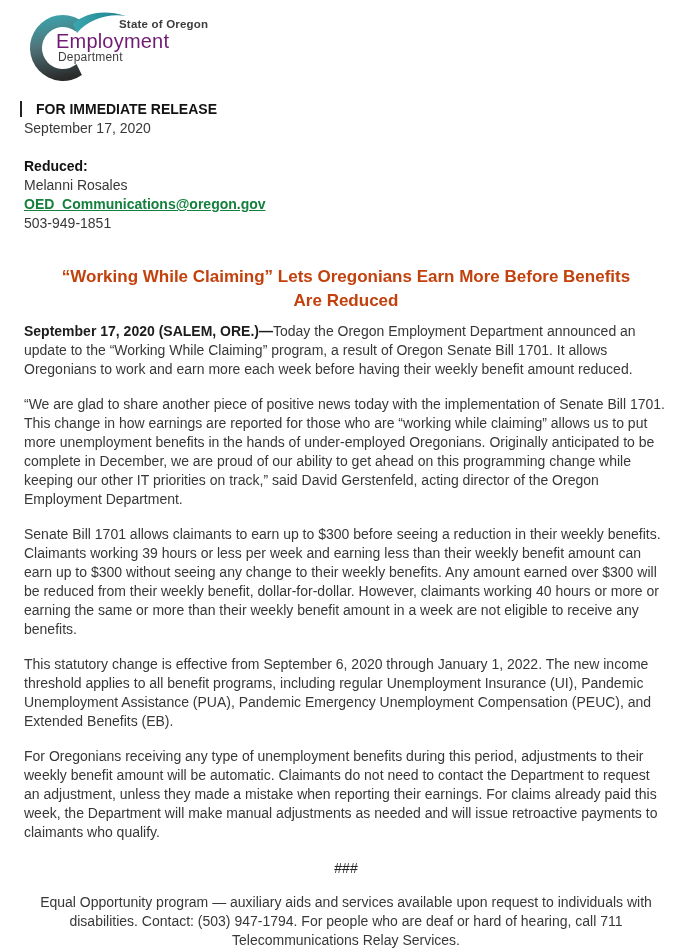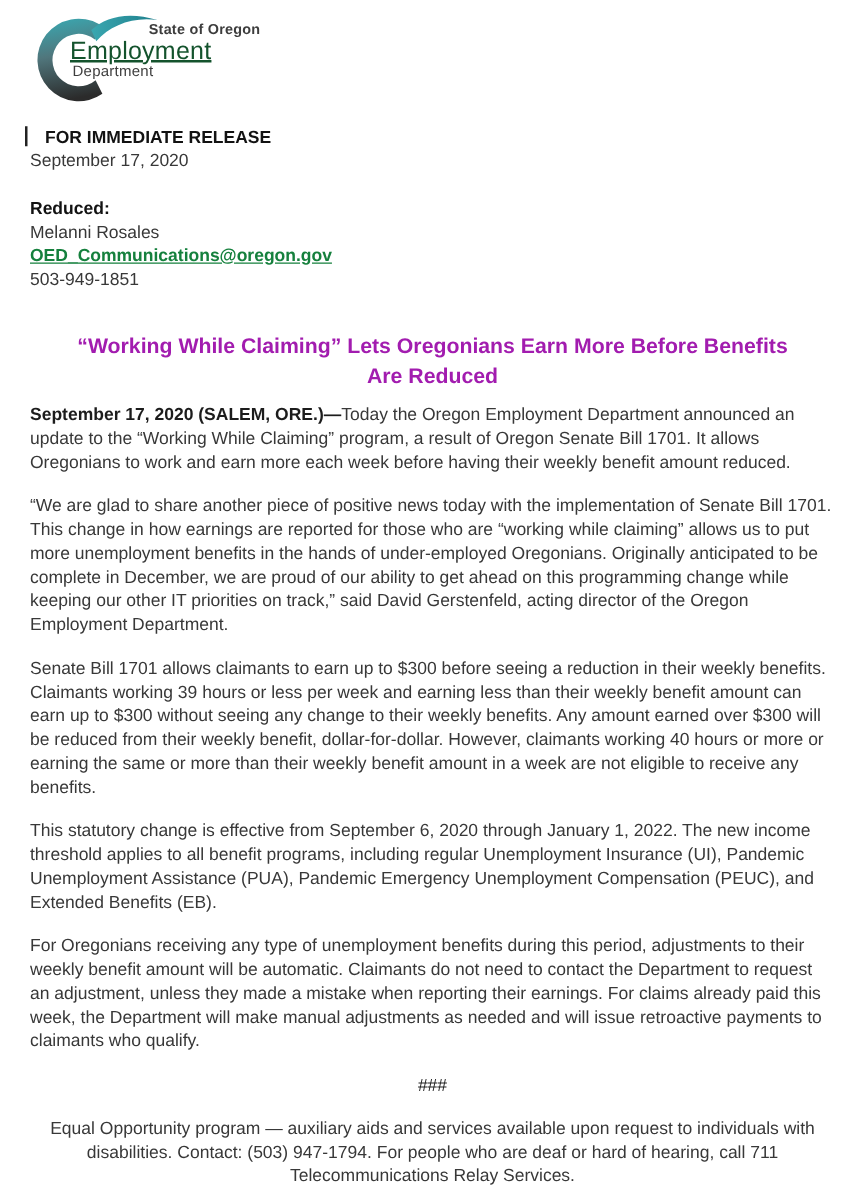--- a/index.html
+++ b/index.html
@@ -38,24 +38,23 @@
     font-weight: 600;
     color: #3d3d3d;
     letter-spacing: 0.2px;
     white-space: nowrap;
   }
   .logo-line1 {
     position: absolute;
     left: 31px;
     top: 22px;
     font-size: 20px;
-    color: #14532d;
+    color: #701a75;
     letter-spacing: 0.2px;
     white-space: nowrap;
-    text-decoration: underline;
   }
   .logo-line2 {
     position: absolute;
     left: 33px;
     top: 42px;
     font-size: 12px;
     color: #3e3e3e;
     letter-spacing: 0.2px;
     white-space: nowrap;
   }
@@ -95,21 +94,21 @@
     font-weight: bold;
   }
   
   .doc-title {
     margin: 32px auto 0 auto;
     max-width: 600px;
     text-align: center;
     font-size: 17px;
     line-height: 24px;
     font-weight: bold;
-    color: #a21caf;
+    color: #c2410c;
   }
   
   .body-copy { margin-top: 9px; }
   .para {
     margin: 16px 0 0 0;
     font-size: 14px;
     line-height: 19px;
     color: #383838;
   }
   .para:first-child { margin-top: 0; }

